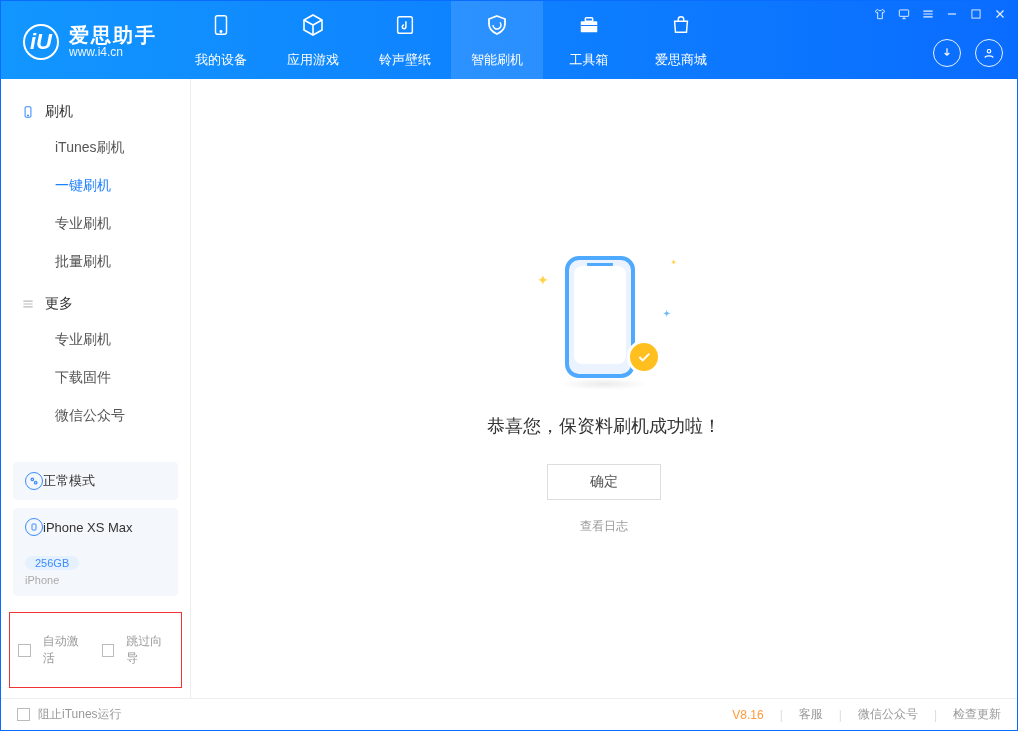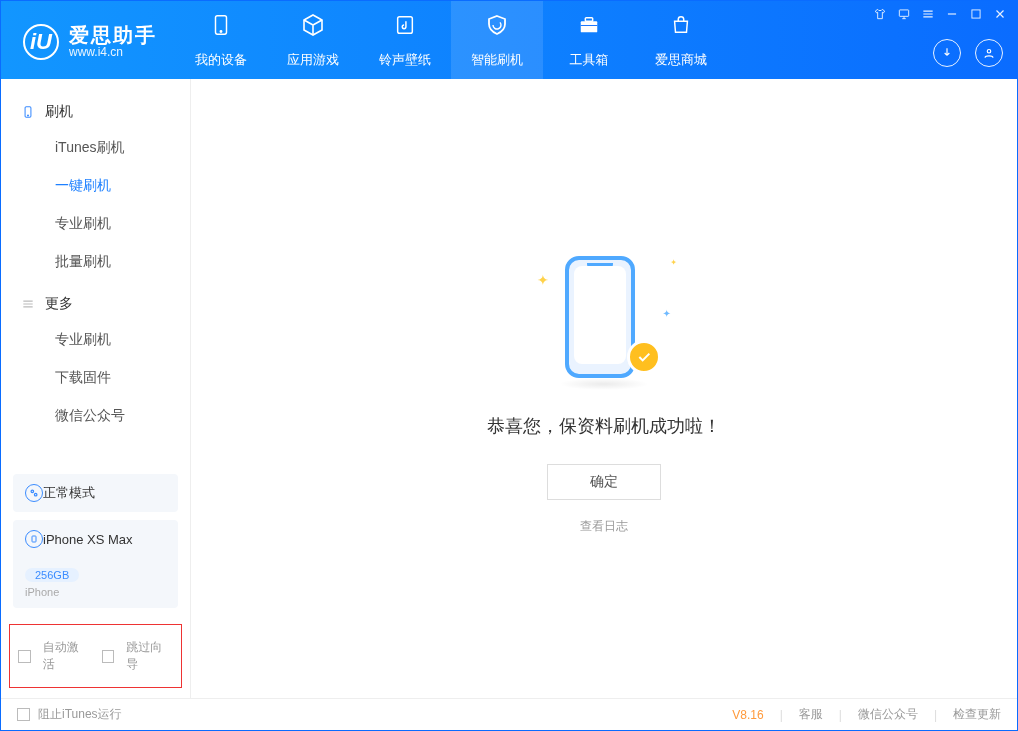--- a/index.html
+++ b/index.html
@@ -34,21 +34,21 @@
   .sb-item.active { color: #1e80ff; }
   .sb-spacer { flex: 1; }
 
   .device-cards { padding: 8px 12px 12px; display: flex; flex-direction: column; gap: 8px; }
   .card { background: #f4f7fb; border-radius: 4px; padding: 10px 12px; font-size: 13px; color: #333; }
   .card .row1 { display: flex; align-items: center; gap: 0; font-weight: 500; }
   .card .ic { width: 18px; height: 18px; border: 1.5px solid #3b8cff; border-radius: 50%; display: inline-flex; align-items: center; justify-content: center; }
   .badge { display: inline-block; background: #e6f1ff; color: #3b8cff; border-radius: 10px; font-size: 11px; padding: 1px 10px; margin-top: 20px; }
   .subtle { color: #aaa; font-size: 11px; margin-top: 4px; }
 
-  .checks-box { margin: 4px 8px 10px; border: 1.5px solid #e33; padding: 14px 8px; display: flex; gap: 12px; align-items: center; font-size: 12px; color: #999; }
+  .checks-box { margin: 4px 8px 10px; border: 1.5px solid #e33; padding: 20px 8px; display: flex; gap: 12px; align-items: center; font-size: 12px; color: #999; }
   .cbx { width: 13px; height: 13px; border: 1px solid #bbb; background: #fff; display: inline-block; cursor: pointer; }
 
   
   .main { flex: 1; display: flex; flex-direction: column; align-items: center; justify-content: center; position: relative; }
   .illus { position: relative; width: 150px; height: 150px; margin-bottom: 22px; }
   .phone { position: absolute; left: 36px; top: 14px; width: 70px; height: 122px; border: 4px solid #4fa9ff; border-radius: 14px; background: #eaf3ff; }
   .phone-inner { position: absolute; inset: 6px 5px 10px 5px; border-radius: 8px; background: #fff; }
   .notch { position: absolute; top: 3px; left: 50%; transform: translateX(-50%); width: 26px; height: 5px; background: #4fa9ff; border-radius: 0 0 4px 4px; }
   .check-badge { position: absolute; right: 18px; bottom: 18px; width: 34px; height: 34px; background: #ffbf1f; border-radius: 50%; border: 3px solid #fff; display: flex; align-items: center; justify-content: center; }
   .sparkle { position: absolute; color: #ffd24a; font-size: 14px; }

